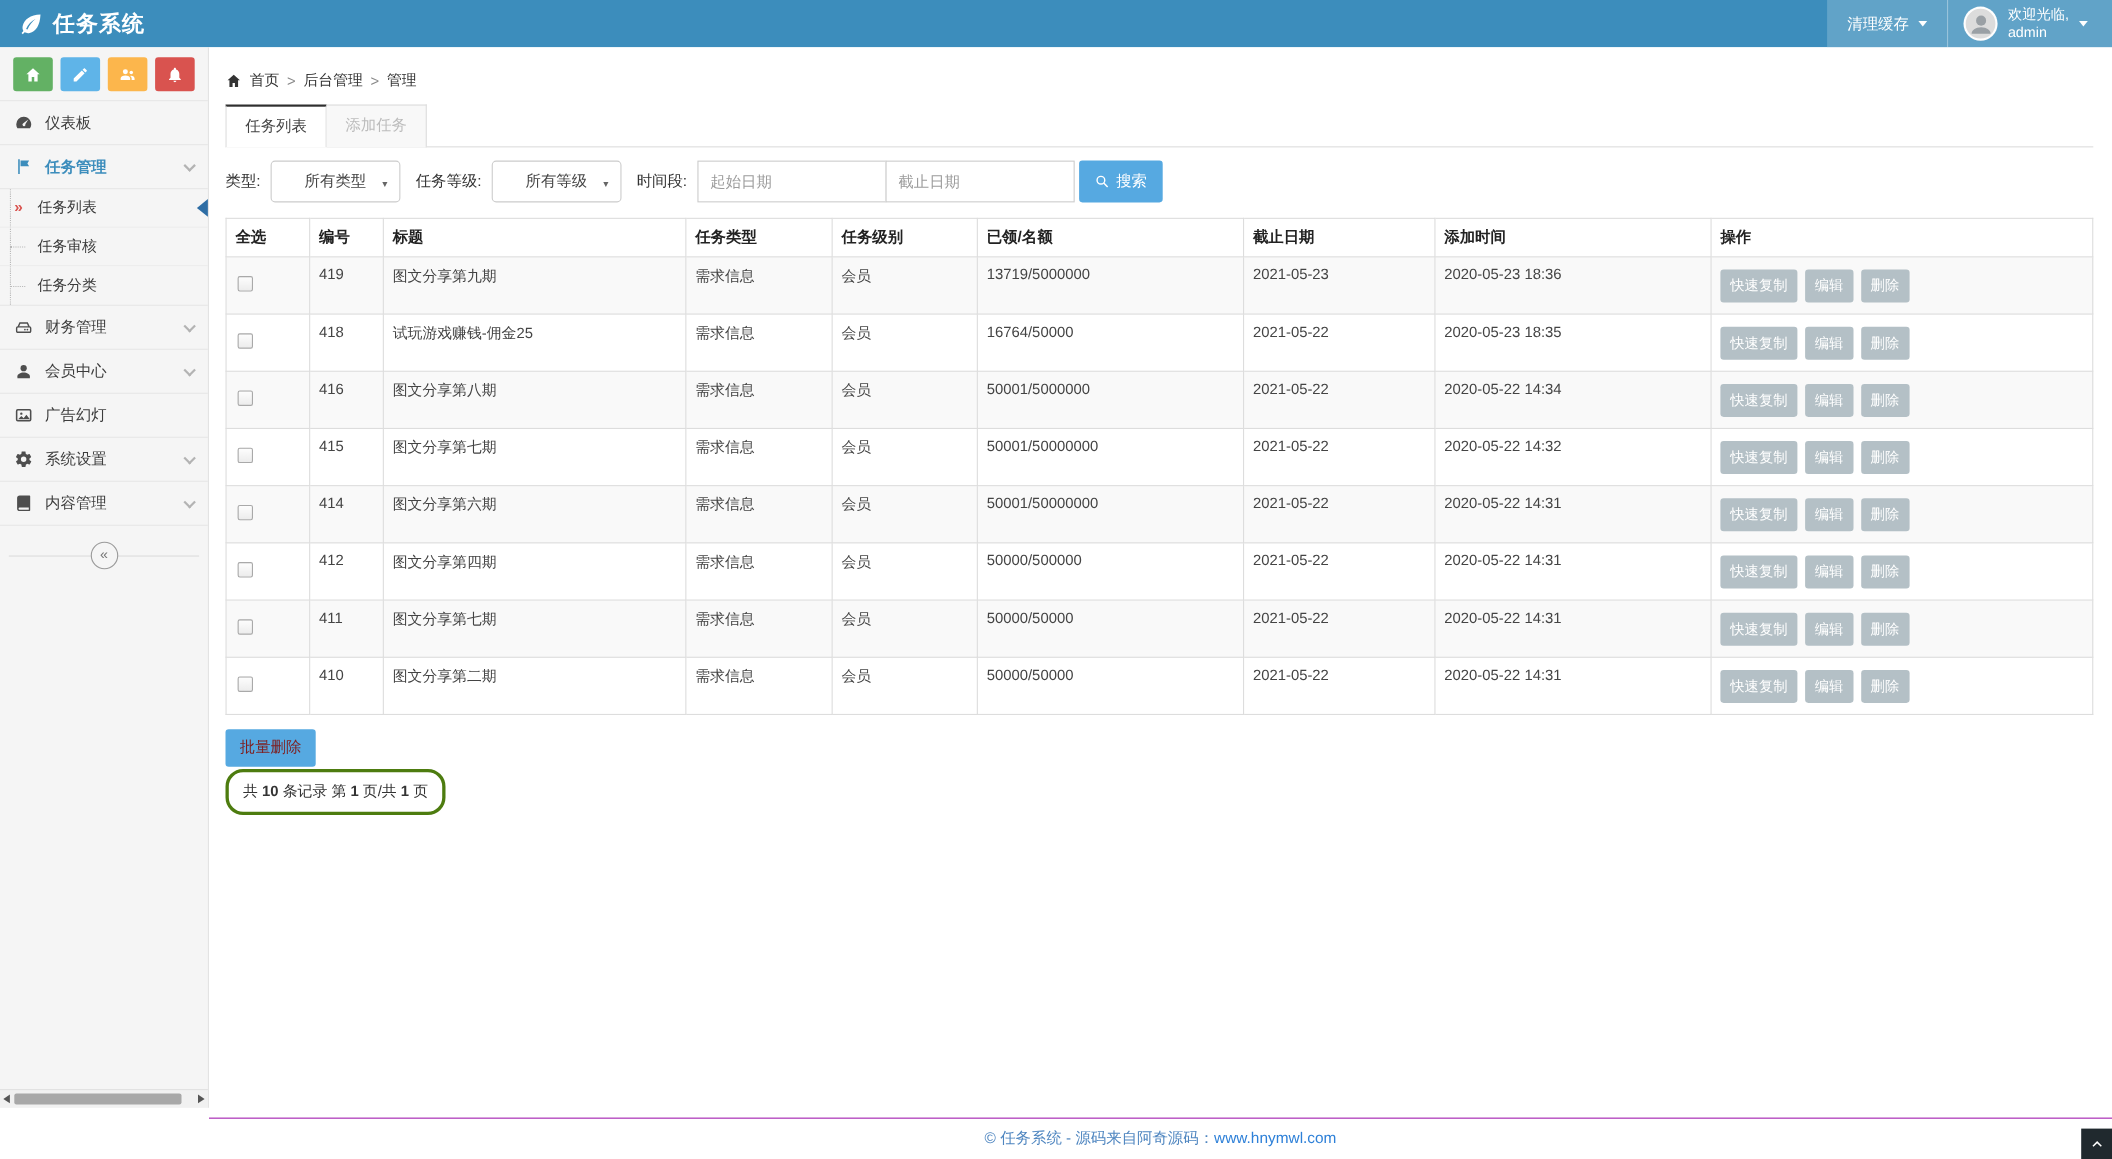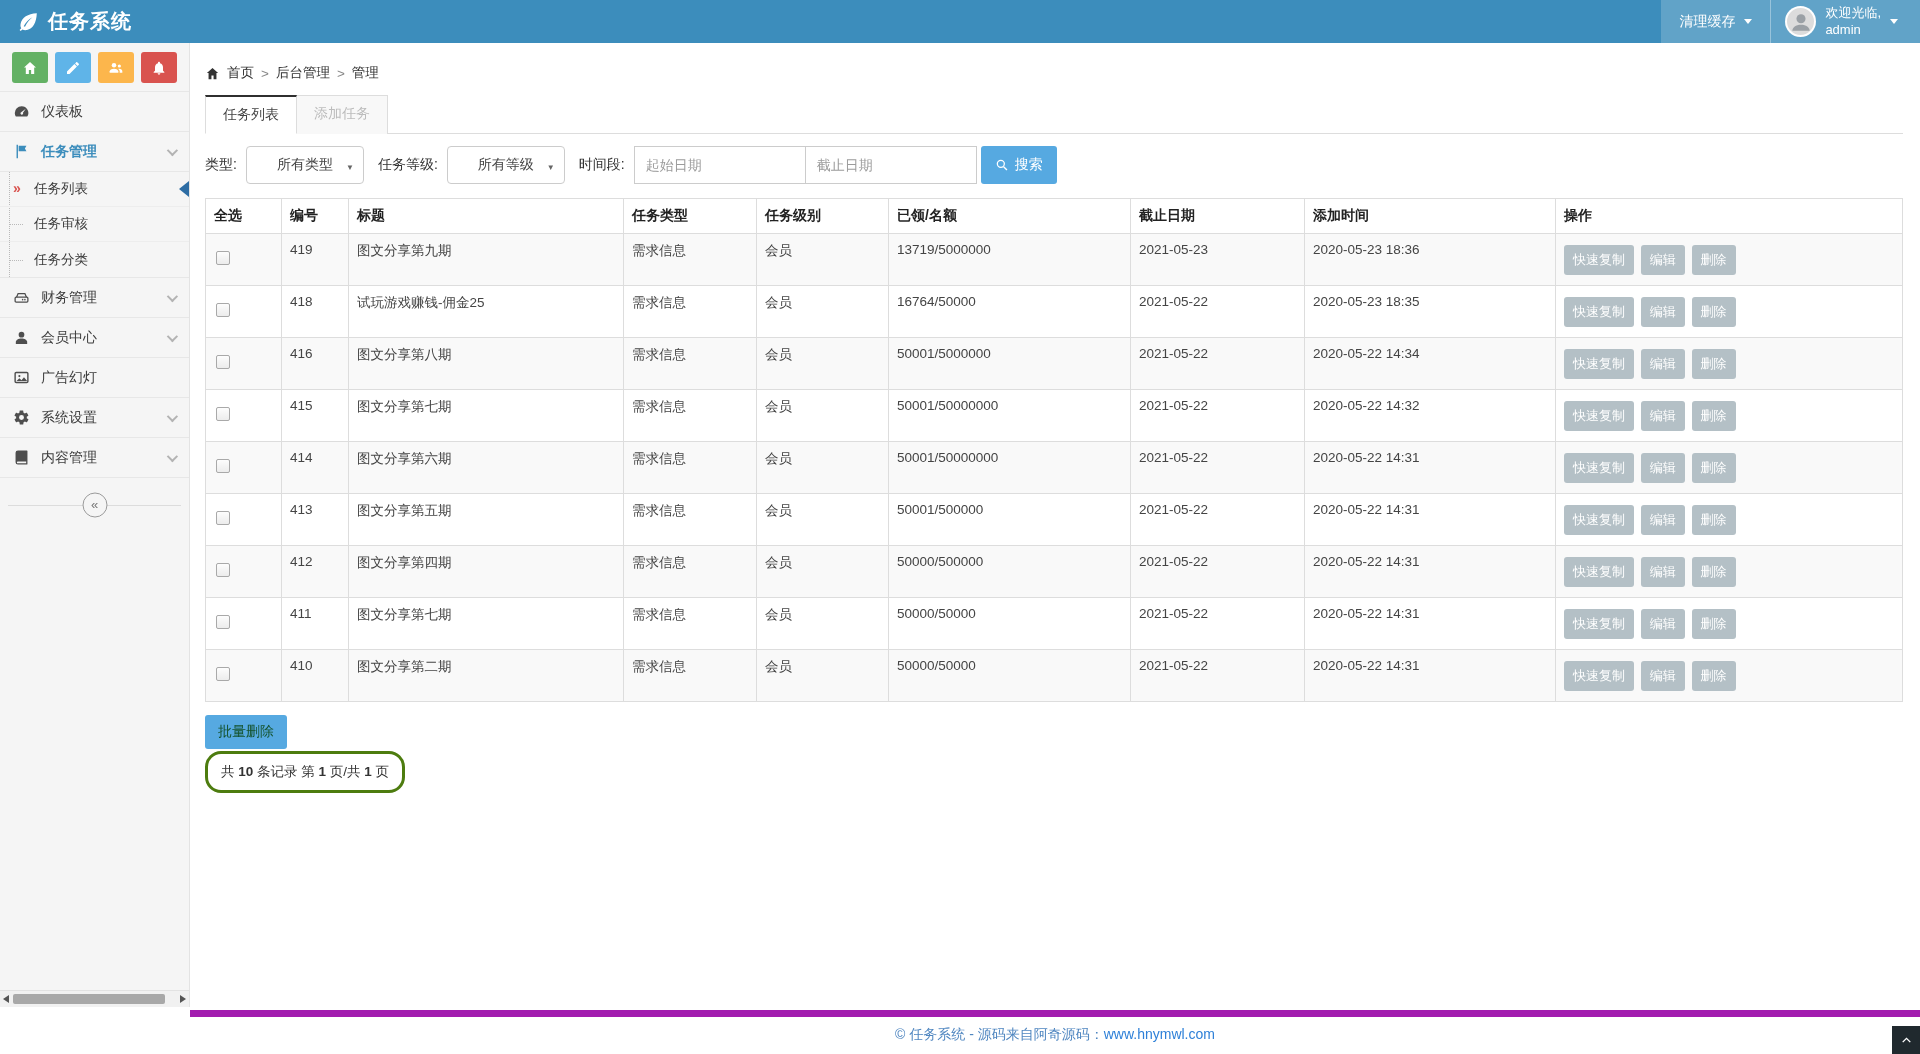--- a/index.html
+++ b/index.html
@@ -91,26 +91,26 @@
   .task-table th { font-size:14px; font-weight:bold; color:#222; padding:8px; background:#fff; }
   .task-table td { font-size:13.5px; color:#444; padding:8px; vertical-align:top; }
   .task-table tbody tr { height:52px; }
   .task-table tbody tr:nth-child(odd) { background:#f9f9f9; }
   td.cell-check, td.cell-actions { vertical-align:middle; }
   .checkbox { display:inline-block; width:14px; height:14px; border:1px solid #a9a9a9; border-radius:2px; background:linear-gradient(#fdfdfd,#ececec); margin-left:2px; cursor:pointer; }
   .act-btn { border:none; border-radius:3px; background:var(--action_btn_gray); color:#fff; font-size:13px; padding:6px 9px; margin-right:3px; cursor:pointer; font-family:inherit; }
 
   
   .bottom-controls { margin-top:13px; display:flex; flex-direction:column; align-items:flex-start; }
-  .batch-btn { border:none; border-radius:3px; background:var(--accent_blue); color:#14532d; font-size:14px; padding:8px 13px; cursor:pointer; font-family:Liberation Mono, monospace; }
+  .batch-btn { border:none; border-radius:3px; background:var(--accent_blue); color:#7f1d1d; font-size:14px; padding:8px 13px; cursor:pointer; font-family:Liberation Mono, monospace; }
   .pagination-box { margin-top:2px; border:3px solid #4d7c0f; border-radius:16px; padding:9px 13px; font-size:13.5px; color:#333; background:#fff; }
   .pagination-box b { font-weight:bold; }
 
   
-  .footer { margin:auto -17px 0 -15px; border-top:7px solid #a21caf; background:#fff; text-align:center; padding:9px 0 10px; font-size:14px; }
+  .footer { margin:auto -17px 0 -15px; border-top:1px solid #a21caf; background:#fff; text-align:center; padding:9px 0 10px; font-size:14px; }
   .footer .fcopy { color:var(--footer_text); }
   .footer .flink { color:var(--footer_link); cursor:pointer; }
 
   .back-to-top { position:absolute; right:0; bottom:0; width:28px; height:28px; background:#20292e; display:flex; align-items:center; justify-content:center; cursor:pointer; }
   .back-to-top svg { width:13px; height:13px; display:block; }
 </style>
 </head>
 <body>
 
 <div class="app">
@@ -431,37 +431,20 @@
     <td>50001/50000000</td>
     <td>2021-05-22</td>
     <td>2020-05-22 14:31</td>
     <td class="cell-actions">
       <button class="act-btn">快速复制</button>
       <button class="act-btn">编辑</button>
       <button class="act-btn">删除</button>
     </td>
   </tr>
 
-  <tr>
-    <td class="cell-check">
-      <span class="checkbox"></span>
-    </td>
-    <td>413</td>
-    <td>图文分享第五期</td>
-    <td>需求信息</td>
-    <td>会员</td>
-    <td>50001/500000</td>
-    <td>2021-05-22</td>
-    <td>2020-05-22 14:31</td>
-    <td class="cell-actions">
-      <button class="act-btn">快速复制</button>
-      <button class="act-btn">编辑</button>
-      <button class="act-btn">删除</button>
-    </td>
-  </tr>
 
   <tr>
     <td class="cell-check">
       <span class="checkbox"></span>
     </td>
     <td>412</td>
     <td>图文分享第四期</td>
     <td>需求信息</td>
     <td>会员</td>
     <td>50000/500000</td>

